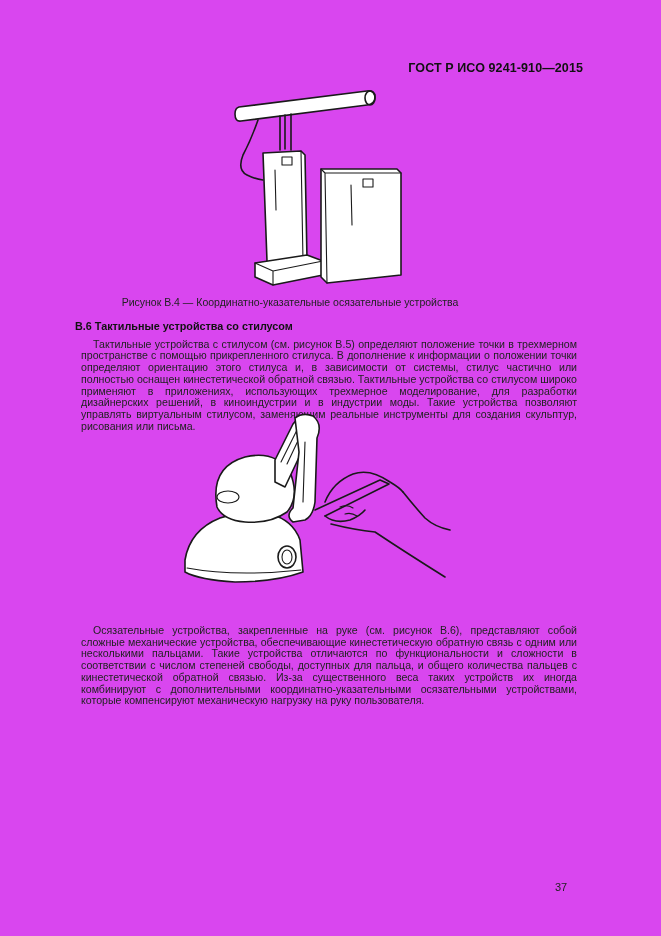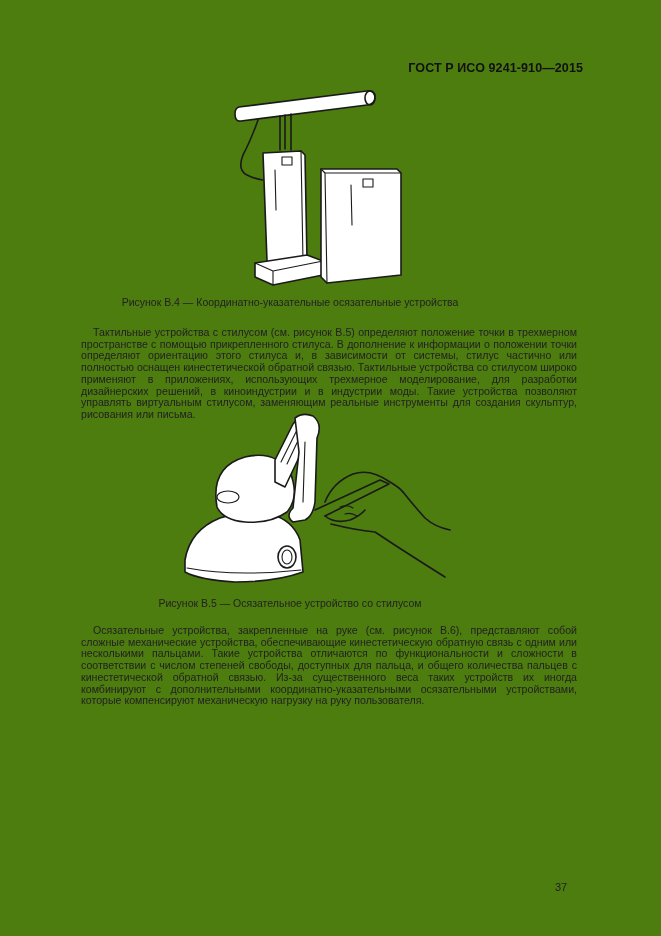--- a/index.html
+++ b/index.html
@@ -1,18 +1,18 @@
 <!DOCTYPE html>
 <html><head>
 <meta charset="utf-8">
 <style>
   html, body { margin: 0; padding: 0; background: #ffffff; }
   body { width: 661px; height: 936px; position: relative; overflow: hidden;
          font-family: "Liberation Sans", sans-serif; color: #1a1a1a; }
-  .page { position: absolute; left: 0; top: 0; width: 661px; height: 936px; background: #4d7c0f; }
+  .page { position: absolute; left: 0; top: 0; width: 661px; height: 936px; background: #d946ef; }
   .doc-id { position: absolute; right: 78px; top: 61px; font-weight: bold; font-size: 12.5px; letter-spacing: 0.1px; color: #111; }
   .figure { position: absolute; }
   .caption { position: absolute; left: 0; width: 580px; text-align: center; font-size: 10.5px; color: #222; }
   .section { position: absolute; left: 75px; width: 508px; font-size: 10.6px; line-height: 11.7px; color: #222; }
   .section h2 { margin: 0; font-size: 10.8px; font-weight: bold; line-height: 11.7px; color: #111; }
   .section p { margin: 6px; text-indent: 12px; text-align: justify; text-align-last: left; }
   .page-number { position: absolute; left: 555px; top: 862px; font-size: 11px; color: #222; margin-top: 19px; }
   svg { display: block; }
   .ln { fill: none; stroke: #1a1a1a; stroke-width: 1.6; stroke-linecap: round; stroke-linejoin: round; }
   .ln2 { fill: none; stroke: #1a1a1a; stroke-width: 1.1; stroke-linecap: round; stroke-linejoin: round; }
@@ -45,20 +45,21 @@
 
       <path class="fillw" d="M96,84 L172,84 L176,88 L176,190 L102,198 L96,192 Z"></path>
       <path class="ln2" d="M96,84 L100,88 L176,88 M100,88 L102,198"></path>
       <rect class="ln2" x="138" y="94" width="10" height="8"></rect>
       <path class="ln2" d="M126,100 L127,140"></path>
     </svg>
   </div>
   <div class="caption" style="top:296px;">Рисунок В.4 — Координатно-указательные осязательные устройства</div>
 
   <div class="section" style="top:321px;">
+    <h2>В.6 Тактильные устройства со стилусом</h2>
     <p>Тактильные устройства с стилусом (см. рисунок В.5) определяют положение точки в трехмерном пространстве с помощью прикрепленного стилуса. В дополнение к информации о положении точки определяют ориентацию этого стилуса и, в зависимости от системы, стилус частично или полностью оснащен кинестетической обратной связью. Тактильные устройства со стилусом широко применяют в приложениях, использующих трехмерное моделирование, для разработки дизайнерских решений, в киноиндустрии и в индустрии моды. Такие устройства позволяют управлять виртуальным стилусом, заменяющим реальные инструменты для создания скульптур, рисования или письма.</p>
   </div>
 
   <div class="figure" style="left:175px; top:412px; width:310px; height:178px;">
     <svg width="310" height="178" viewBox="0 0 310 178">
 
       <path class="fillw" d="M10,148 Q15,118 45,106 Q70,98 95,102 Q118,108 125,128 L128,160 Q100,170 60,170 Q25,168 10,160 Z"></path>
       <path class="ln2" d="M12,156 Q60,165 126,158"></path>
       <ellipse class="ln" cx="112" cy="145" rx="9" ry="11"></ellipse>
       <ellipse class="ln2" cx="112" cy="145" rx="5" ry="7"></ellipse>
@@ -74,20 +75,19 @@
 
       <path class="ln" d="M140,98 L205,68 L214,72 L150,104"></path>
 
       <path class="ln" d="M150,90 Q158,70 178,62 Q195,56 215,70 Q225,76 228,80"></path>
       <path class="ln" d="M150,104 Q160,112 175,108 Q185,104 190,98"></path>
       <path class="ln" d="M156,112 Q180,118 200,120 Q230,140 270,165"></path>
       <path class="ln" d="M228,80 Q240,95 250,106 Q260,115 275,118"></path>
       <path class="ln2" d="M165,95 Q172,92 178,96 M170,102 Q176,100 182,104"></path>
     </svg>
   </div>
-  <div class="caption" style="top:597px;">Рисунок В.5 — Осязательное устройство со стилусом</div>
 
   <div class="section" style="top:619px;">
     <p>Осязательные устройства, закрепленные на руке (см. рисунок В.6), представляют собой сложные механические устройства, обеспечивающие кинестетическую обратную связь с одним или несколькими пальцами. Такие устройства отличаются по функциональности и сложности в соответствии с числом степеней свободы, доступных для пальца, и общего количества пальцев с кинестетической обратной связью. Из-за существенного веса таких устройств их иногда комбинируют с дополнительными координатно-указательными осязательными устройствами, которые компенсируют механическую нагрузку на руку пользователя.</p>
   </div>
 
   <div class="page-number">37</div>
 </div>
 
 </body></html>

